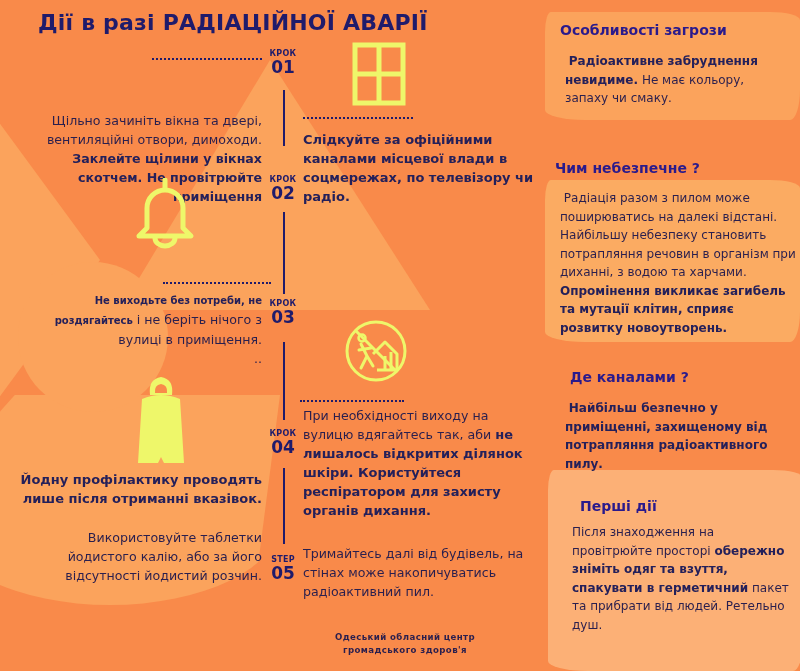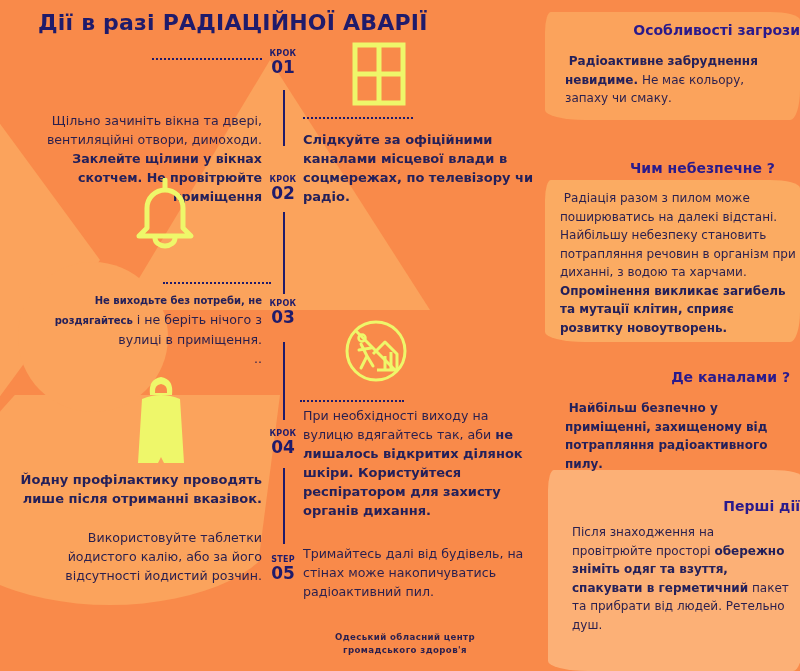--- a/index.html
+++ b/index.html
@@ -70,21 +70,21 @@
     border-top: 2px dotted #1f1b6b;
   }
 
   .txt { position: absolute; font-size: 12.6px; line-height: 19px; color: #2a1f4e; }
   .txt b, .txt .b { font-weight: bold; color: #24205a; }
   .right { text-align: right; }
 
   
   .rhead {
     position: absolute; font-size: 14px; font-weight: bold; color: #2a1a8c;
-    text-align: right;
+    text-align: left;
   }
   .rtext { position: absolute; font-size: 12px; line-height: 18.5px; color: #2a1f4e; }
   .rtext .b { font-weight: bold; color: #24205a; }
 
   .footer {
     position: absolute; left: 300px; top: 631px; width: 210px;
     text-align: center; font-size: 8.6px; font-weight: bold;
     color: #2a1f4e; line-height: 13px; letter-spacing: 0.4px;
   }
 

